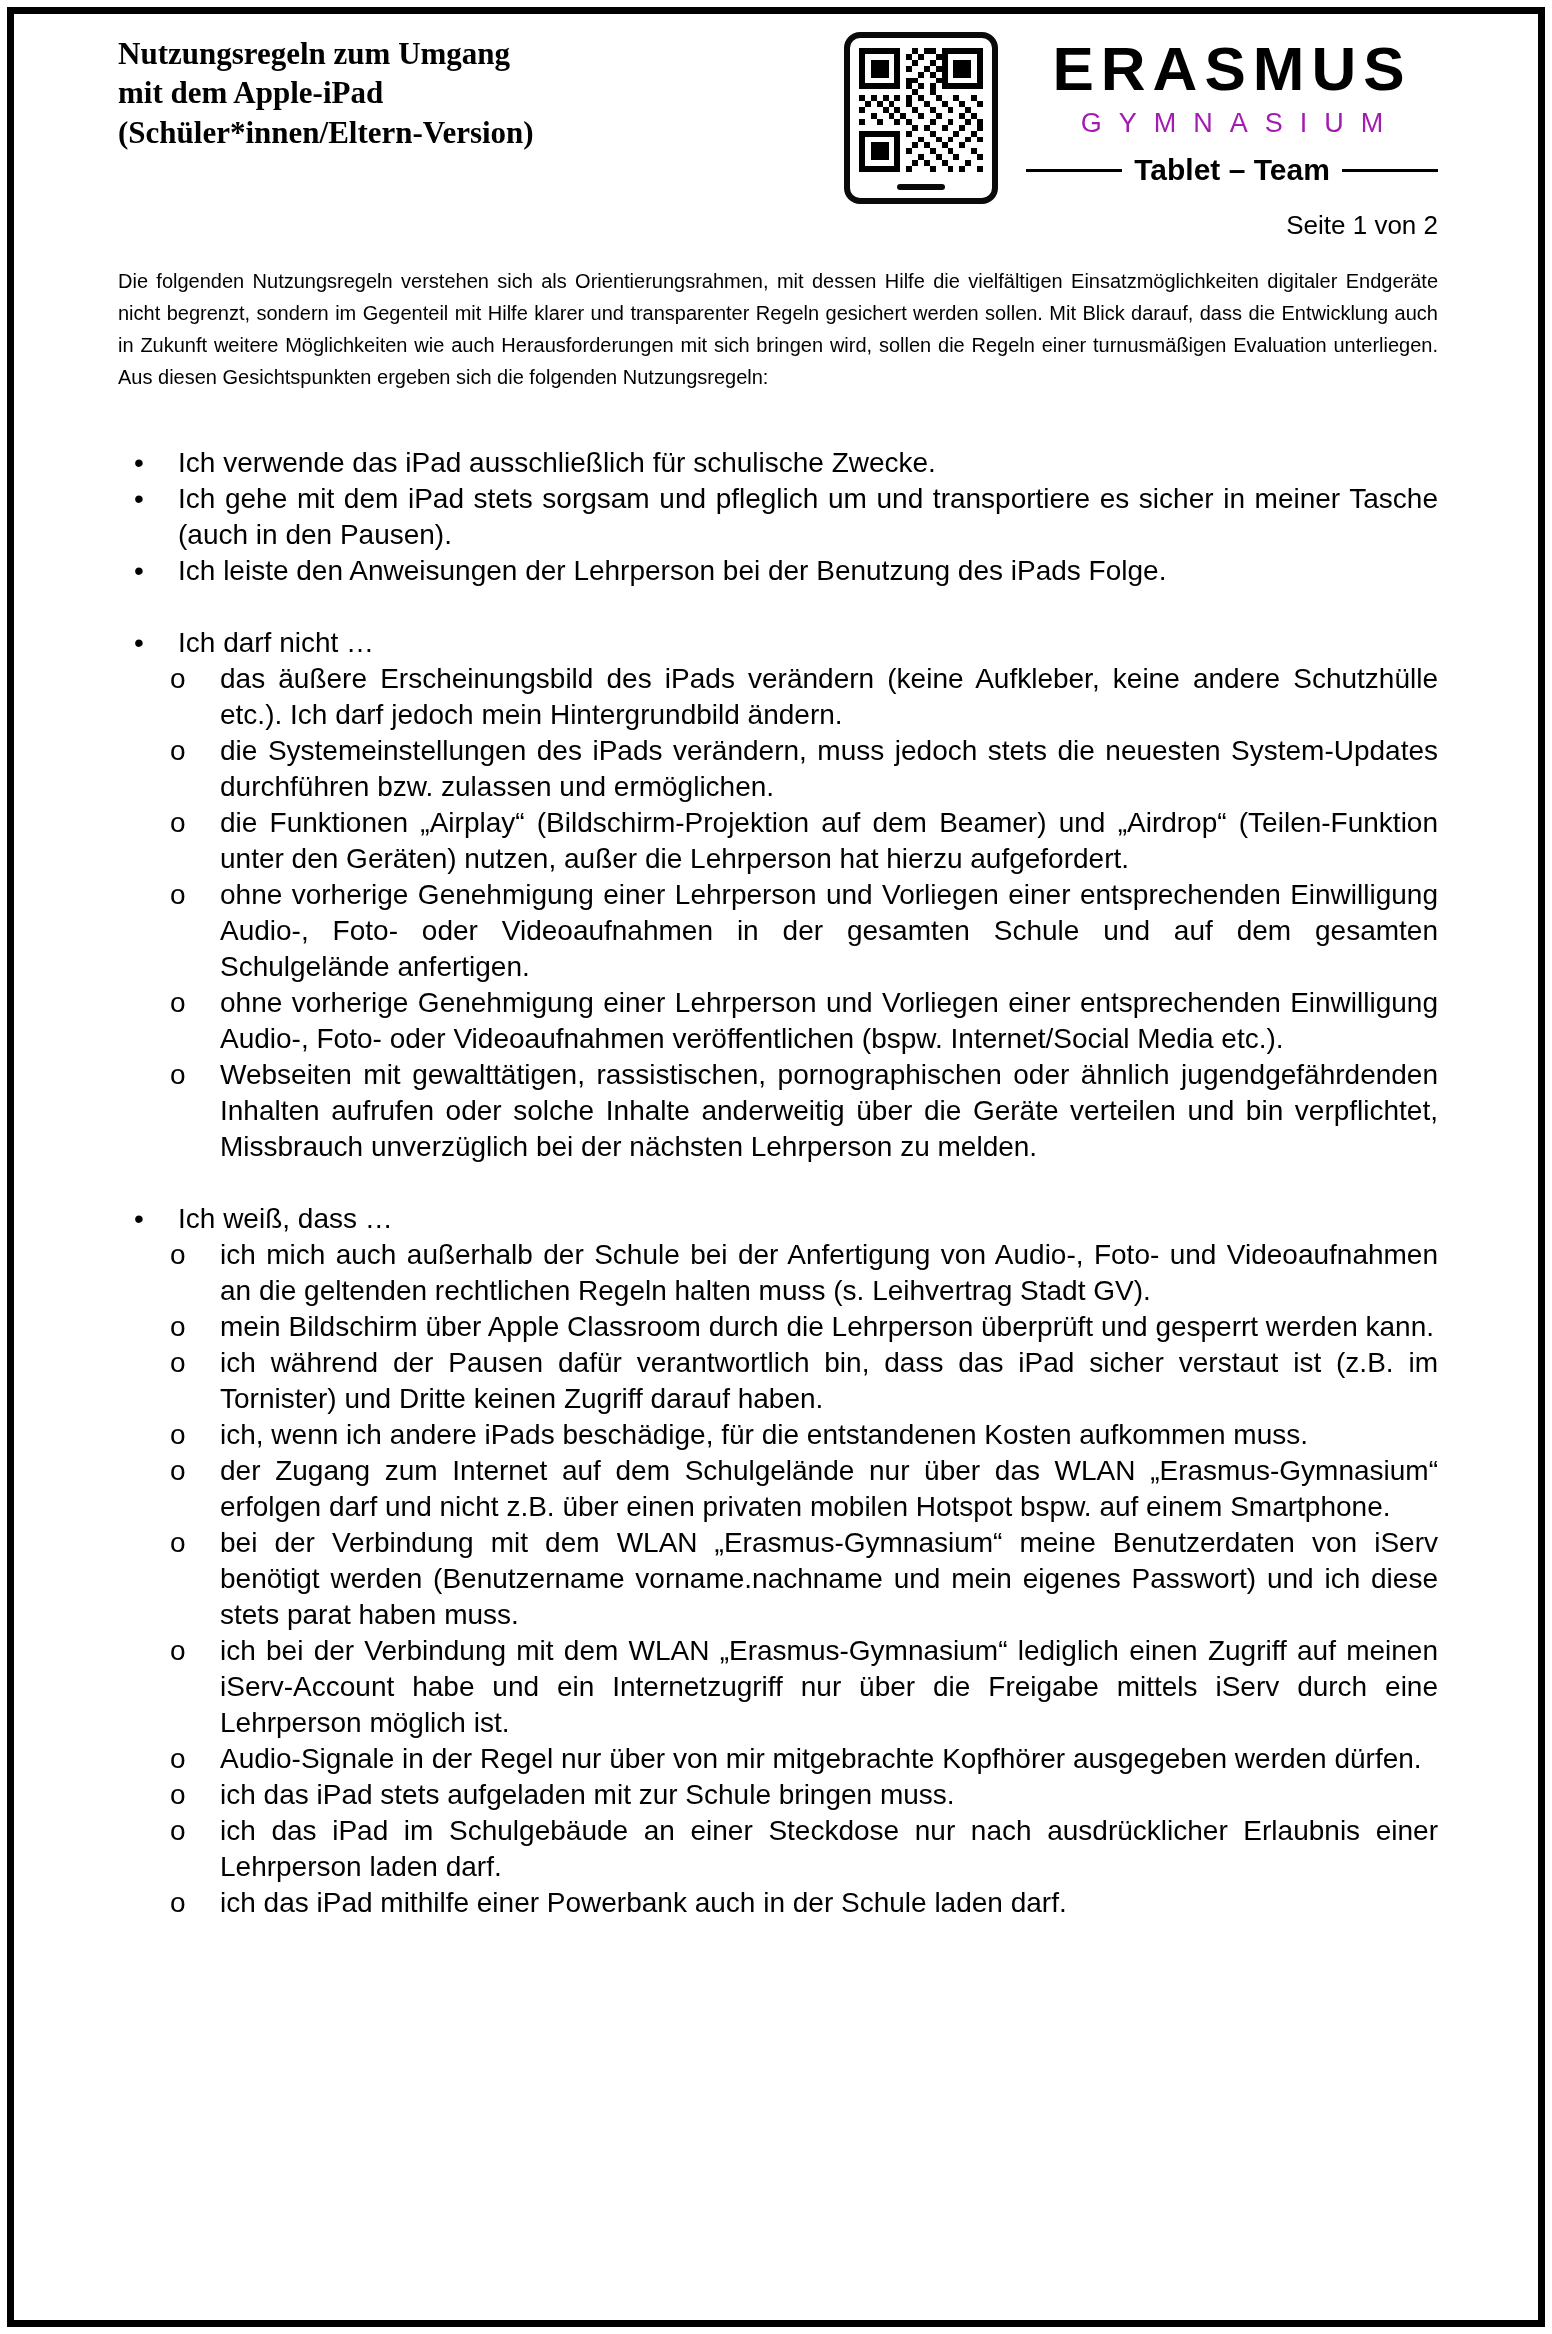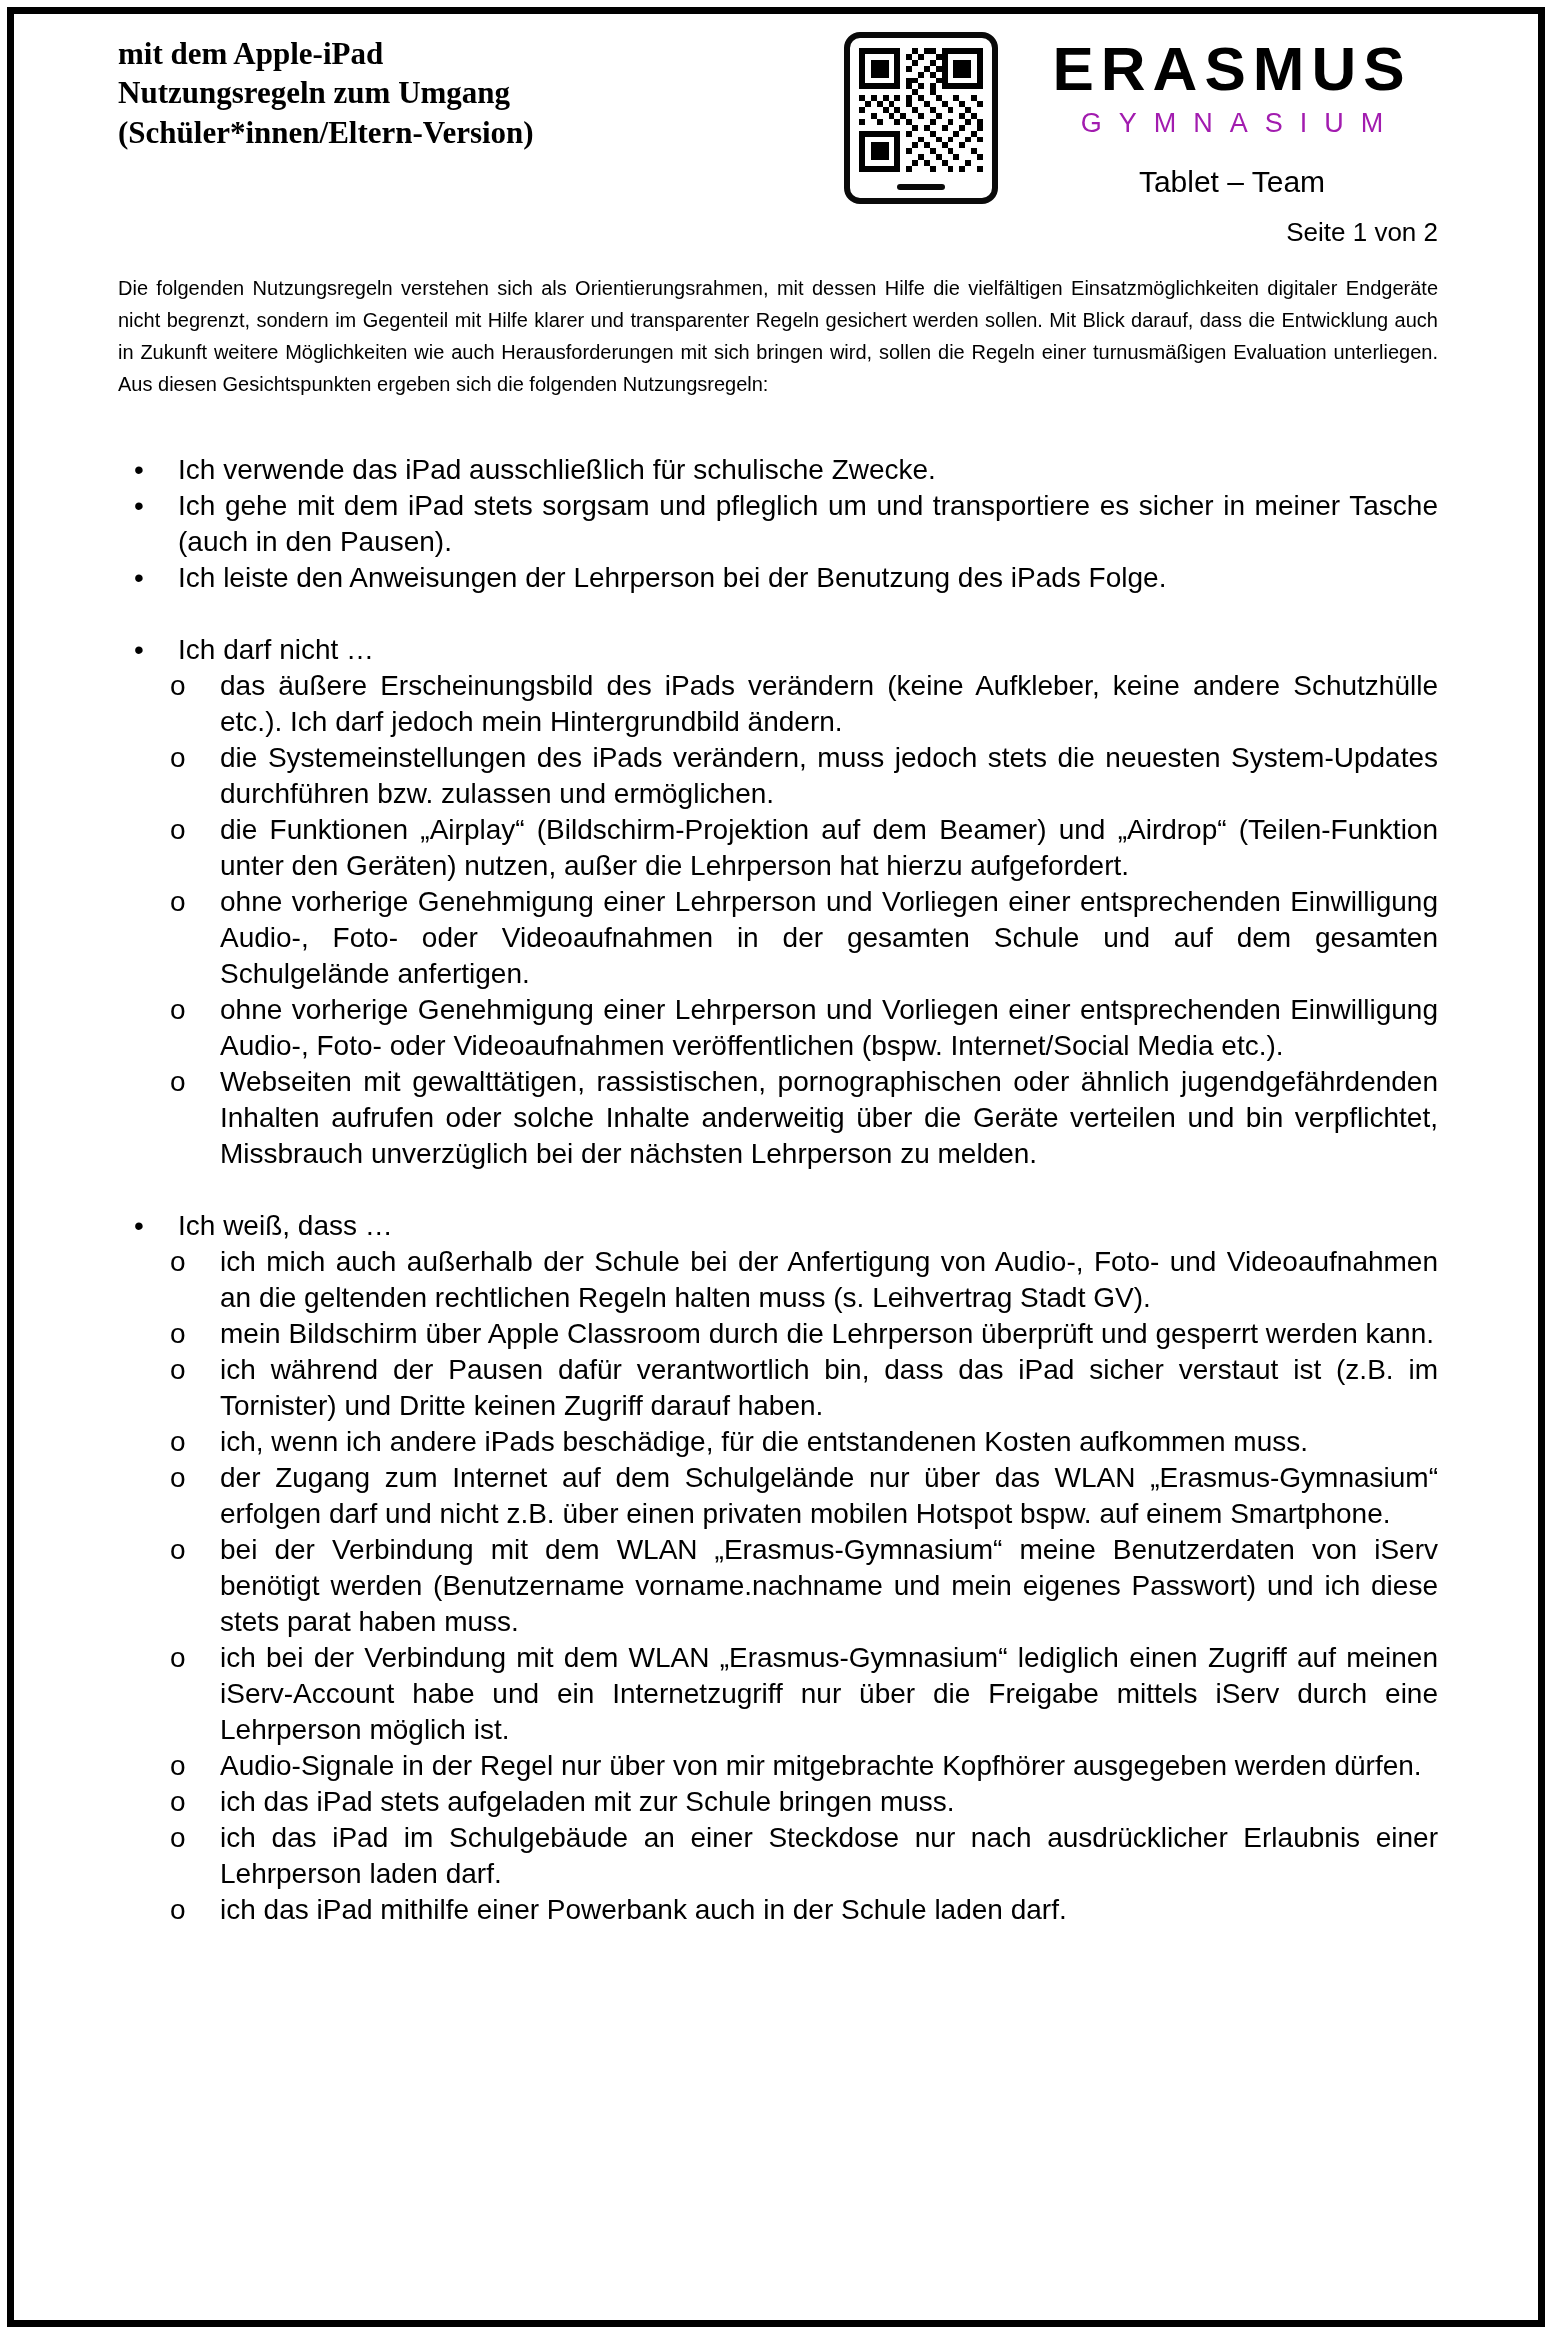--- a/index.html
+++ b/index.html
@@ -82,24 +82,23 @@
     margin-top: 8px;
     margin-right: -17px;
     color: #a21caf;
     white-space: nowrap;
   }
   .team-row {
     display: flex;
     align-items: center;
     gap: 12px;
     margin-top: 14px;
-    font-weight: 400;
+    font-weight: 700;
     font-size: 30px;
     white-space: nowrap;
-    flex-direction: column;
   }
   .team-row .line { flex: 1; height: 3px; background: #000; }
 
   .page-num {
     text-align: right;
     font-size: 26px;
     margin-top: 6px;
   }
 
   
@@ -123,22 +122,22 @@
 <body>
 
 <div class="page">
   <div class="frame"></div>
 
   <div class="content">
 
     <header class="header">
       <div class="title-block">
         <h1 class="doc-title">
+          <span class="tl">Nutzungsregeln zum Umgang</span>
           <span class="tl">mit dem Apple-iPad</span>
-          <span class="tl">Nutzungsregeln zum Umgang</span>
           <span class="tl">(Schüler*innen/Eltern-Version)</span>
         </h1>
       </div>
 
       <div class="tablet">
         <svg class="qr" viewBox="0 0 21 21" shape-rendering="crispEdges" xmlns="http://www.w3.org/2000/svg">
           <defs>
               <rect id="m" width="1" height="1"></rect>
             </defs>
           <g fill="#000">

